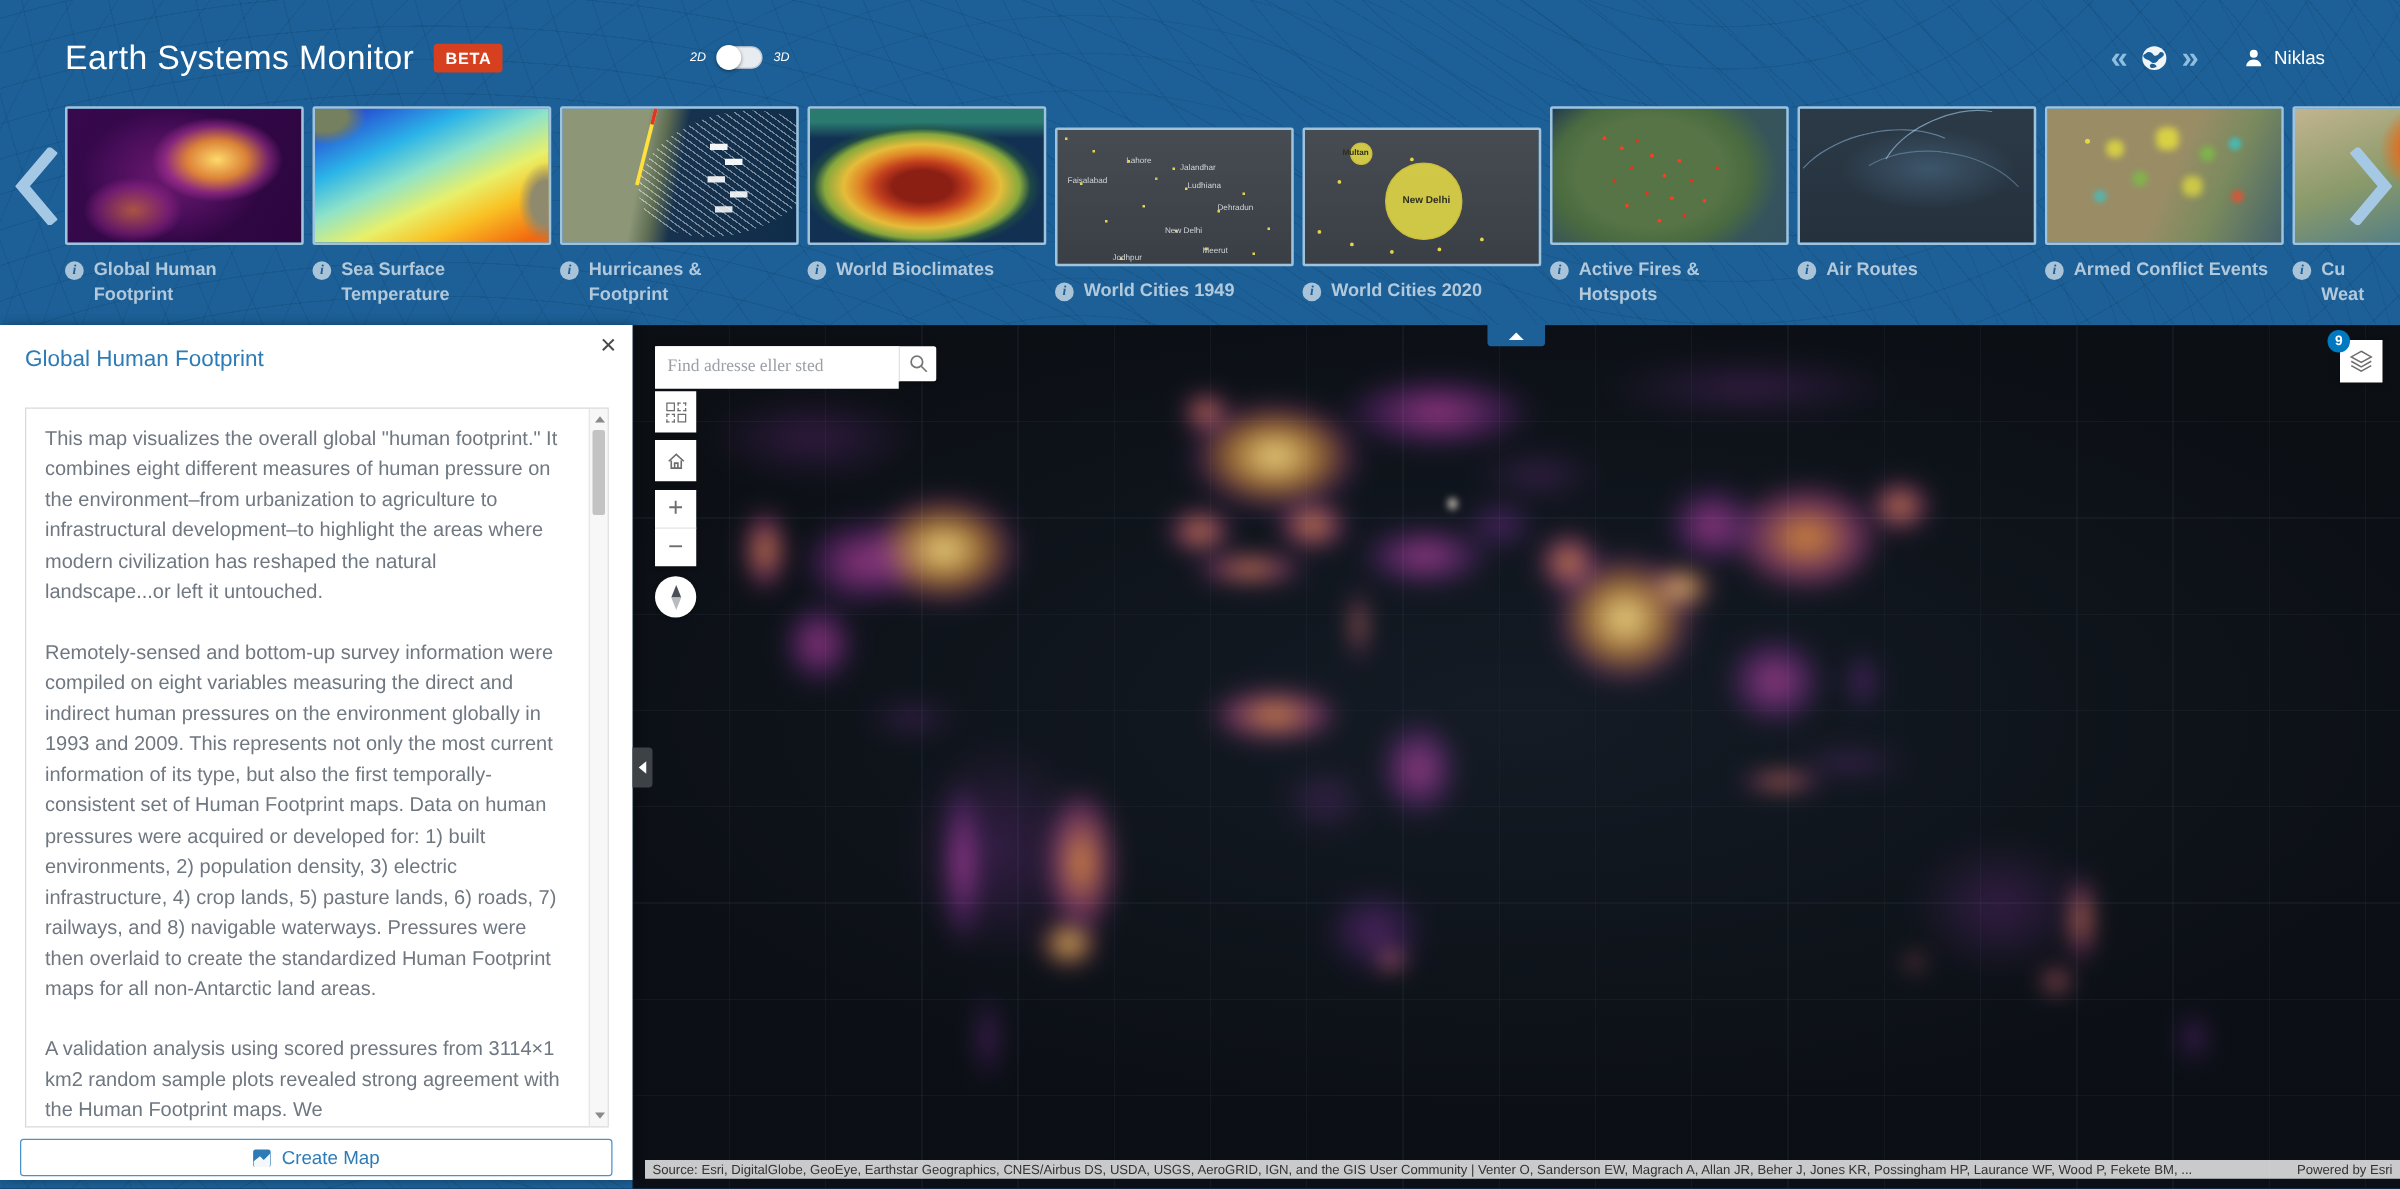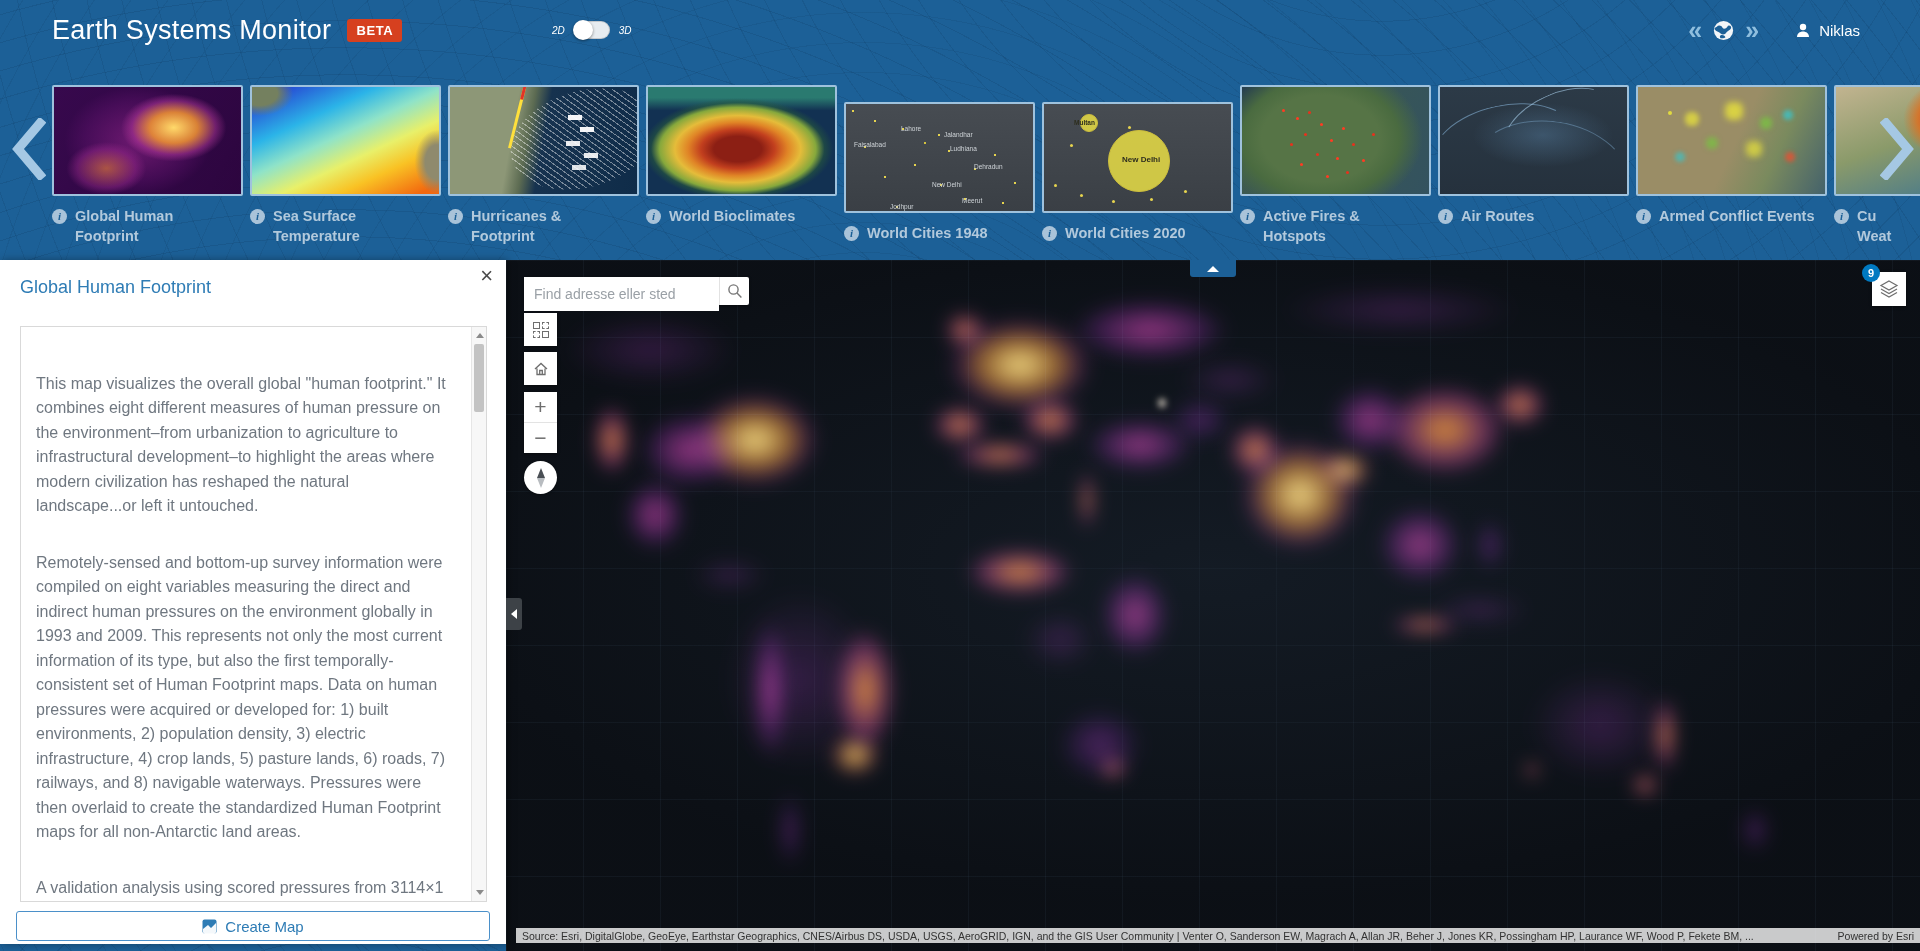--- a/index.html
+++ b/index.html
@@ -13,21 +13,21 @@
   
   body::before {
     content:''; position:absolute; inset:0; z-index:0;
     background:
       repeating-radial-gradient(circle at 18% 130%, rgba(8,40,72,.14) 0 1px, transparent 1px 27px),
       repeating-radial-gradient(circle at 72% -30%, rgba(8,40,72,.13) 0 1px, transparent 1px 34px),
       repeating-radial-gradient(circle at 45% 55%, rgba(8,40,72,.10) 0 1px, transparent 1px 30px);
   }
 
   
-  .header { position:absolute; top:0; left:0; width:1920px; height:60px; z-index:5; display:flex; align-items:center; }
+  .header { position:absolute; top:16px; left:0; width:1920px; height:60px; z-index:5; display:flex; align-items:center; }
   .app-title { margin-left:52px; font-size:27px; font-weight:500; letter-spacing:.3px; color:#fff; }
   .beta { margin-left:16px; background:#d6401f; color:#fff; font-size:13px; font-weight:700; letter-spacing:.6px; padding:4px 9px; border-radius:3px; }
   .mode-toggle { position:absolute; left:552px; top:0; height:60px; display:flex; align-items:center; gap:9px; font-size:10px;font-style:italic; }
   .switch { width:36px; height:18px; background:#e7ecf0; border-radius:10px; position:relative; box-shadow:inset 0 0 0 1px rgba(0,0,0,.15); cursor:pointer; }
   .switch .knob { position:absolute; left:-1px; top:-1px; width:20px; height:20px; border-radius:50%; background:#fff; box-shadow:0 1px 3px rgba(0,0,0,.45); }
   .header-right { position:absolute; right:60px; top:0; height:60px; display:flex; align-items:center; gap:10px; }
   .chev { font-size:25px; color:#8fbede; line-height:1; font-weight:700; }
   .globe-ic { width:23px; height:23px; }
   .user-group { display:flex; align-items:center; gap:8px; margin-left:26px; }
   .user-name { font-size:15px; color:#fff;text-align:right; }
@@ -97,21 +97,21 @@
   .t10 { background:
       radial-gradient(ellipse 30% 45% at 60% 30%, #e04818 0 30%, rgba(224,110,30,.8) 55%, transparent 80%),
       linear-gradient(160deg,#c2b490,#8a9a6a 45%,#4a7a8a 85%); }
 
   
   .panel { position:absolute; left:0; top:260px; width:506px; height:684px; background:#fff; z-index:6; box-shadow:2px 0 8px rgba(0,0,0,.35); }
   .panel-title { position:absolute; left:20px; top:17px; font-size:18px; font-weight:500; color:#2e7cb5; }
   .panel-close { position:absolute; right:13px; top:5px; font-size:22px; color:#4a4a4a; cursor:pointer; line-height:1; font-weight:400; }
   .desc { position:absolute; left:20px; top:66px; width:467px; height:576px; border:1px solid #d9d9d9; overflow:hidden; background:#fff; }
   .desc-text { padding:13px 34px 13px 15px; font-size:16px; line-height:1.53; color:#6f7780; }
-  .desc-text p { margin-bottom:24px;margin-top:32px; }
+  .desc-text p { margin-bottom:24px; }
   .fake-sb { position:absolute; right:0; top:0; bottom:0; width:15px; background:#f7f7f7; border-left:1px solid #e6e6e6; }
   .sb-up, .sb-down { position:absolute; left:4px; width:0; height:0; border-left:4px solid transparent; border-right:4px solid transparent; }
   .sb-up { top:6px; border-bottom:5px solid #8a8a8a; }
   .sb-down { bottom:6px; border-top:5px solid #8a8a8a; }
   .sb-thumb { position:absolute; left:2px; top:17px; width:10px; height:68px; background:#c3c3c3; border-radius:2px; }
   .create-btn { position:absolute; left:16px; top:651px; width:474px; height:30px; background:#fff; border:1px solid #4b90c9; border-radius:3px;
       display:flex; align-items:center; justify-content:center; gap:8px; color:#2e7cb5; font-size:15px; cursor:pointer; }
 
   
   .collapse-tab { position:absolute; left:506px; top:598px; width:16px; height:32px; background:#3d4247; border-radius:0 3px 3px 0; z-index:7;
@@ -131,21 +131,21 @@
   .b-magenta { background:radial-gradient(closest-side, rgba(200,55,160,.7), rgba(110,25,130,.4) 55%, transparent 82%); }
   .b-purple { background:radial-gradient(closest-side, rgba(130,35,150,.5), rgba(70,15,100,.3) 55%, transparent 82%); }
   .b-faint { background:radial-gradient(closest-side, rgba(110,30,130,.35), transparent 78%); }
   .b-white { background:radial-gradient(closest-side, rgba(255,255,255,.95), rgba(255,230,200,.5) 60%, transparent 82%); filter:blur(3px); }
 
   .map-top-tab { position:absolute; left:684px; top:0; width:46px; height:17px; background:#1c6097; border-radius:0 0 3px 3px;
       display:flex; align-items:center; justify-content:center; cursor:pointer; }
   .map-top-tab .tri { width:0; height:0; border-left:6px solid transparent; border-right:6px solid transparent; border-bottom:6px solid #fff; }
 
   .search { position:absolute; left:18px; top:17px; width:225px; height:28px; background:#fff; border-radius:2px; display:flex; box-shadow:0 1px 3px rgba(0,0,0,.4); }
-  .search input { flex:1; border:none; outline:none; padding:17px 10px; font-size:14px; color:#333; font-family:Liberation Sans, sans-serif; min-width:0; }
+  .search input { flex:1; border:none; outline:none; padding:17px 10px; font-size:14px; color:#333; font-family:Liberation Serif, serif; min-width:0; }
   .search input::placeholder { color:#9aa0a6; }
   .search .mag { flex:0 0 30px; border-left:1px solid #e2e2e2; display:flex; align-items:center; justify-content:center; cursor:pointer; }
 
   .mbtn { position:absolute; left:18px; width:33px; height:33px; background:#fff; box-shadow:0 1px 3px rgba(0,0,0,.4); display:flex; align-items:center; justify-content:center; cursor:pointer; color:#6e6e6e; }
   .btn-basemap { top:53px; }
   .btn-home { top:92px; }
   .zoombox { position:absolute; left:18px; top:132px; width:33px; height:61px; background:#fff; box-shadow:0 1px 3px rgba(0,0,0,.4); display:flex; flex-direction:column; }
   .zoombox .z { flex:1; display:flex; align-items:center; justify-content:center; font-size:21px; color:#6e6e6e; cursor:pointer; }
   .zoombox .z:first-child { border-bottom:1px solid #e3e3e3; }
   .compass { position:absolute; left:18px; top:201px; width:33px; height:33px; border-radius:50%; background:#fff; box-shadow:0 1px 3px rgba(0,0,0,.4); display:flex; align-items:center; justify-content:center; cursor:pointer; }
@@ -257,21 +257,21 @@
         <span class="city-lb" style="left:104px;top:42px">Ludhiana</span>
         <span class="city-lb" style="left:8px;top:38px">Faisalabad</span>
         <span class="city-lb" style="left:128px;top:60px">Dehradun</span>
         <span class="city-lb" style="left:86px;top:78px">New Delhi</span>
         <span class="city-lb" style="left:116px;top:94px">Meerut</span>
         <span class="city-lb" style="left:44px;top:100px">Jodhpur</span>
       </div>
       <div class="car-label">
         <span class="info-ic">i</span>
         <span>
-            <span class="lbl-line">World Cities 1948</span>
+            <span class="lbl-line">World Cities 1949</span>
             <span class="lbl-line"></span>
           </span>
       </div>
     </div>
 
     <div class="car-item">
       <div class="thumb t6">
         <div class="big-city" style="left:36px;top:10px;width:18px;height:18px"></div>
         <div class="big-city" style="left:64px;top:26px;width:62px;height:62px"></div>
         <div class="dots"></div>

